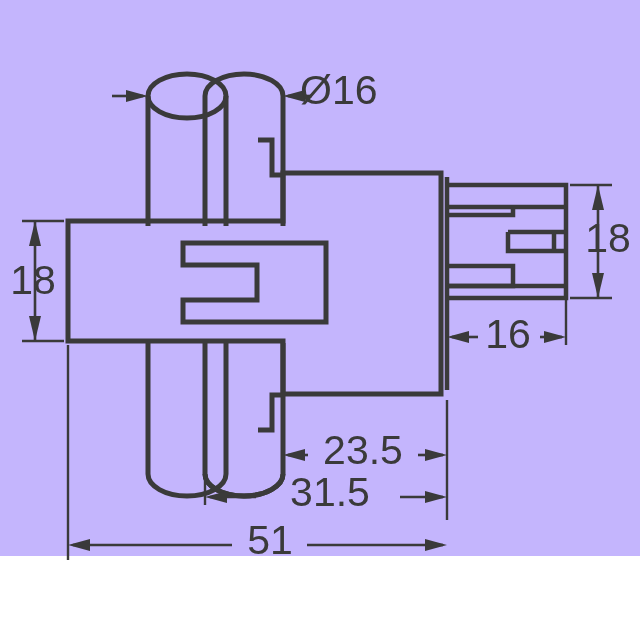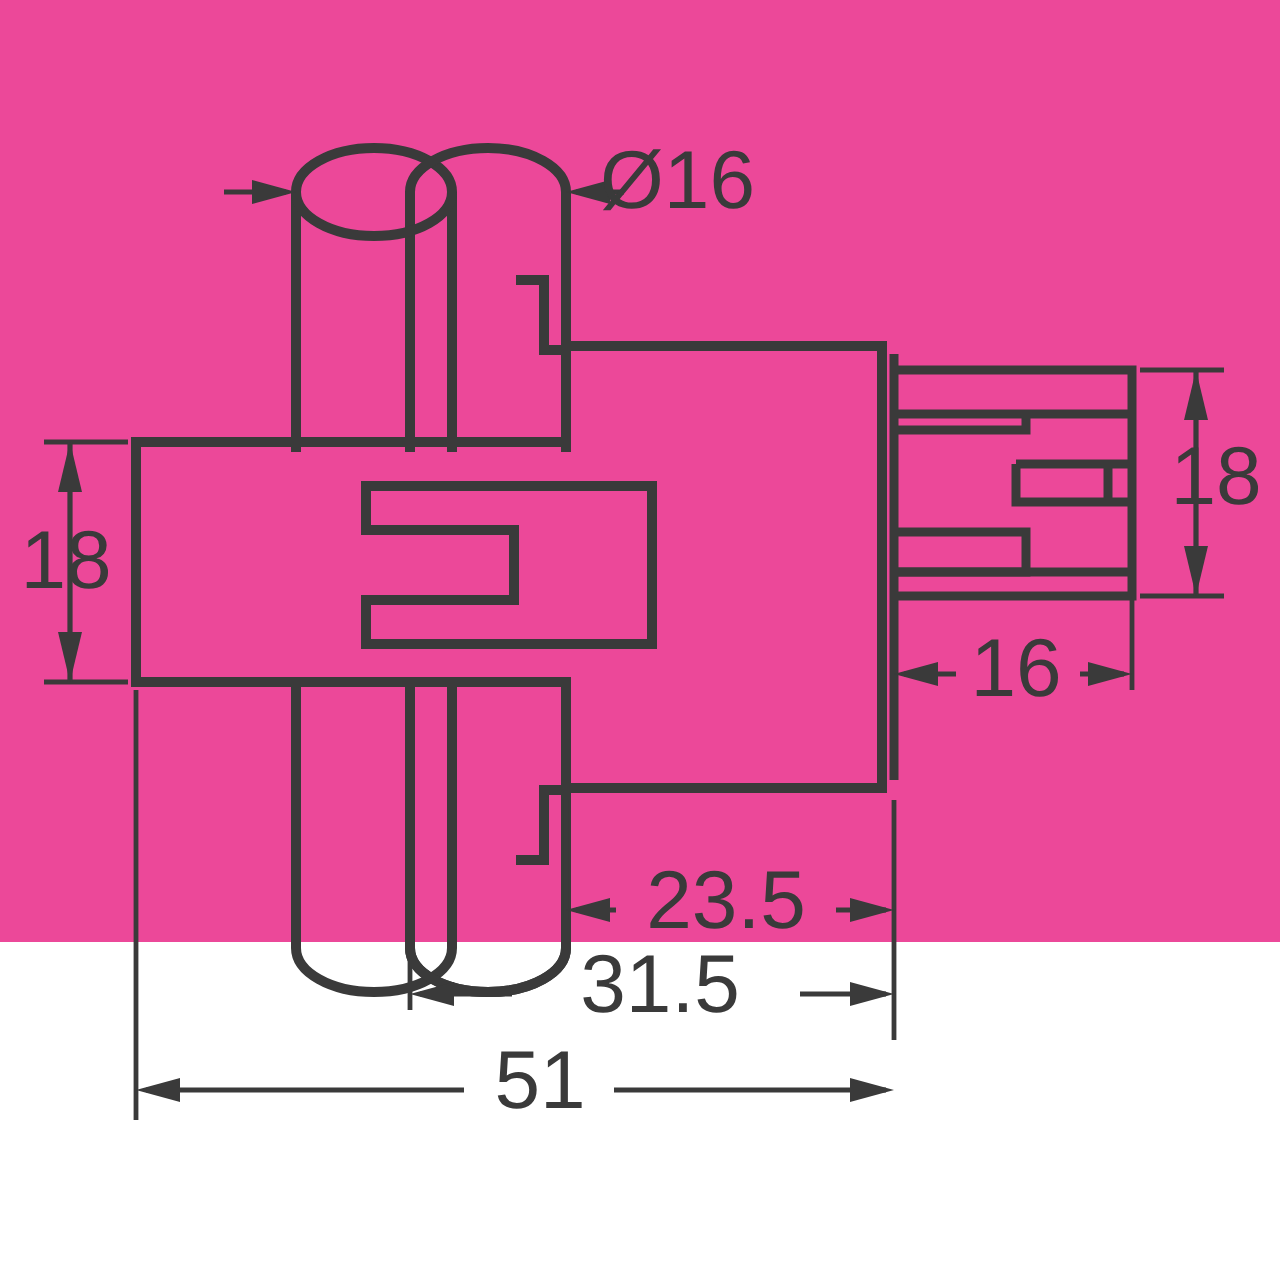--- a/index.html
+++ b/index.html
@@ -9,22 +9,22 @@
   }
   body {
     width: 640px;
     height: 640px;
     font-family: "Liberation Sans", sans-serif;
     overflow: hidden;
   }
   #drawing-root {
     position: relative;
     width: 640px;
-    height: 471px;
-    background: #ec4899;
+    height: 556px;
+    background: #c4b5fd;
   }
   svg#tech-drawing {
     display: block;
     width: 640px;
     height: 640px;
   }
   .part-line {
     fill: none;
     stroke: #3a3a3a;
     stroke-width: 5;

